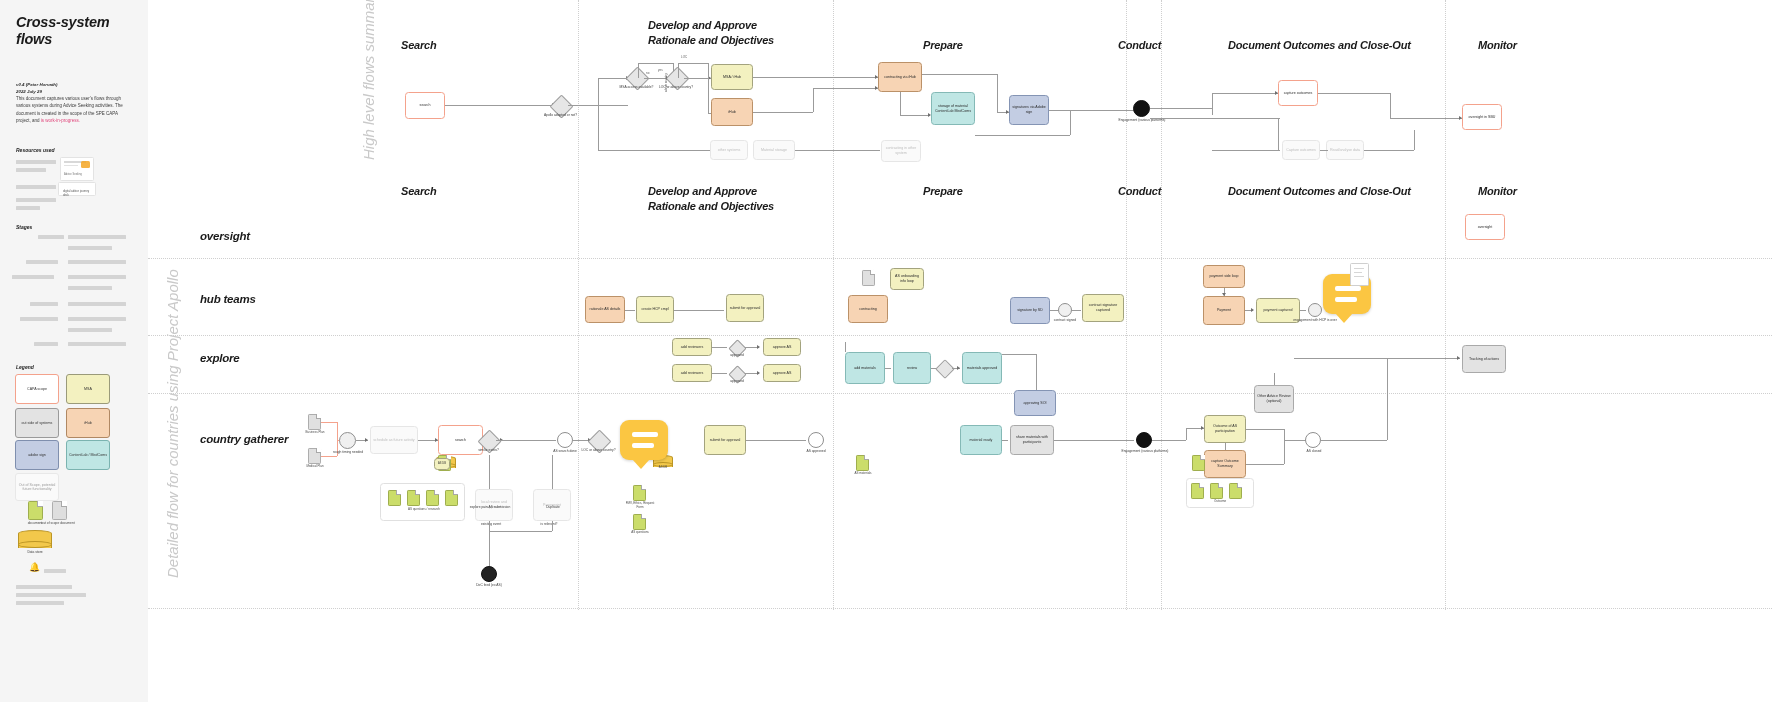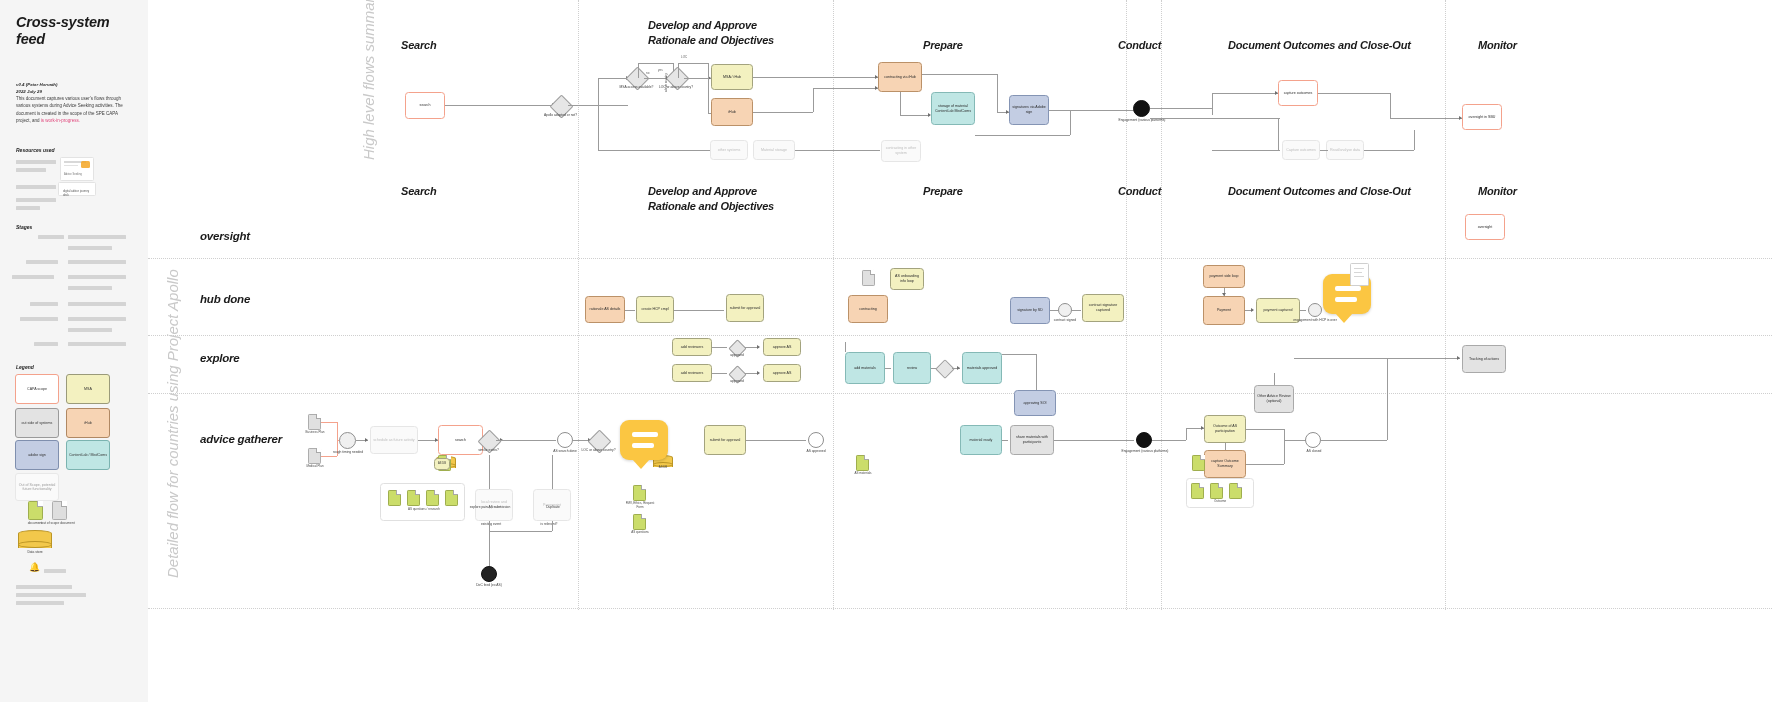--- a/index.html
+++ b/index.html
@@ -96,21 +96,21 @@
   .sticky .ln{position:absolute;left:12px;background:#fff;border-radius:2px;height:5px;}
   .s-doc{position:absolute;width:17px;height:21px;background:#fff;border:1px solid #cfcfcf;border-radius:1.5px;}
   .s-doc .l{position:absolute;left:3px;height:1.2px;background:#d6d6d6;}
 </style>
 </head>
 <body>
 
 <div id="root">
 
   <div id="sidebar">
-    <div class="doc-title">Cross-system feed</div>
+    <div class="doc-title">Cross-system flows</div>
 
     <div class="ver">
       <span>v0.4 (Peter Horvath)</span><br>
       <span>2022 July 29</span>
     </div>
 
     <div class="blurb">
       <span>This document captures various user's flows through various systems during Advice Seeking activities. The document is created in the scope of the SPE CAPA project, and </span><span class="wip">is work-in-progress.</span>
     </div>
 
@@ -221,23 +221,23 @@
 
     <div class="phase" style="left:253px;top:184px">Search</div>
     <div class="phase" style="left:500px;top:184px;white-space:pre-line">Develop and Approve
 Rationale and Objectives</div>
     <div class="phase" style="left:775px;top:184px">Prepare</div>
     <div class="phase" style="left:970px;top:184px">Conduct</div>
     <div class="phase" style="left:1080px;top:184px">Document Outcomes and Close-Out</div>
     <div class="phase" style="left:1330px;top:184px">Monitor</div>
 
     <div class="lane-label" style="left:52px;top:230px">oversight</div>
-    <div class="lane-label" style="left:52px;top:293px">hub done</div>
+    <div class="lane-label" style="left:52px;top:293px">hub teams</div>
     <div class="lane-label" style="left:52px;top:352px">explore</div>
-    <div class="lane-label" style="left:52px;top:433px">advice gatherer</div>
+    <div class="lane-label" style="left:52px;top:433px">country gatherer</div>
 
     <div class="task t-capa" style="left:257px;top:92px;width:40px;height:27px">
         <span>search</span>
       </div>
     <div class="edge h" style="left:297px;top:105px;width:110px"></div>
     <div class="arrow" style="left:404px;top:103px"></div>
 
     <div class="gw" style="left:405px;top:98px"></div>
     <div class="nlabel" style="left:386px;top:113px;width:53px">Apollo adopted or not?</div>
 

